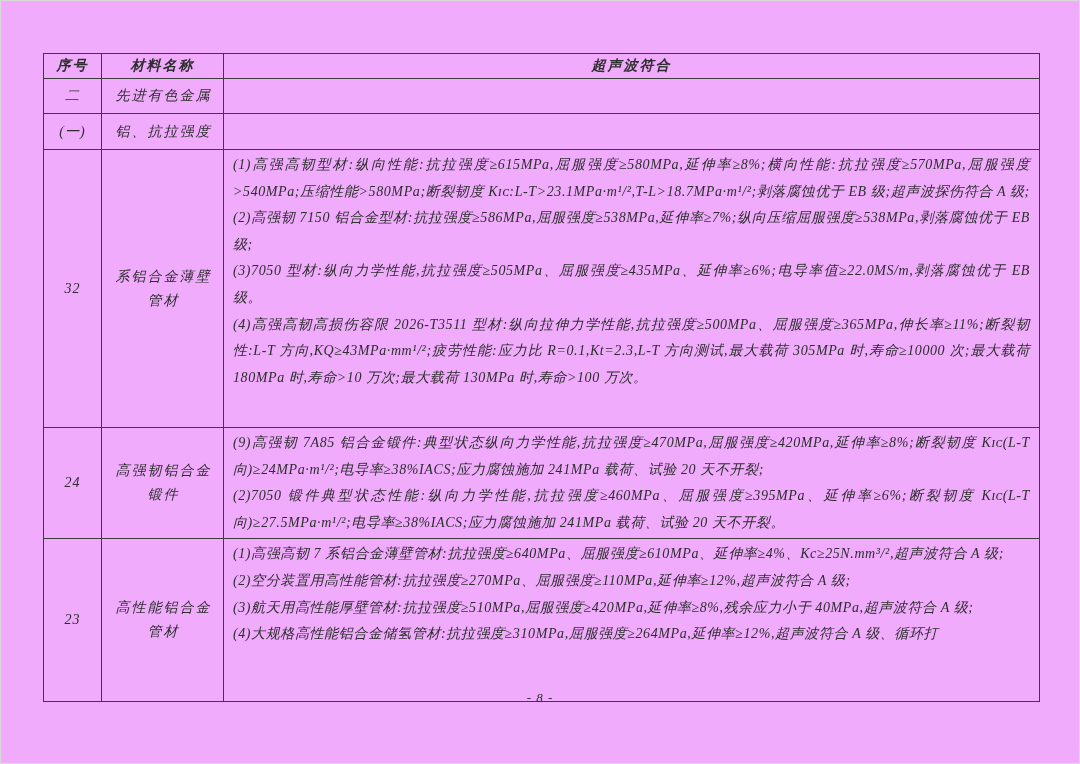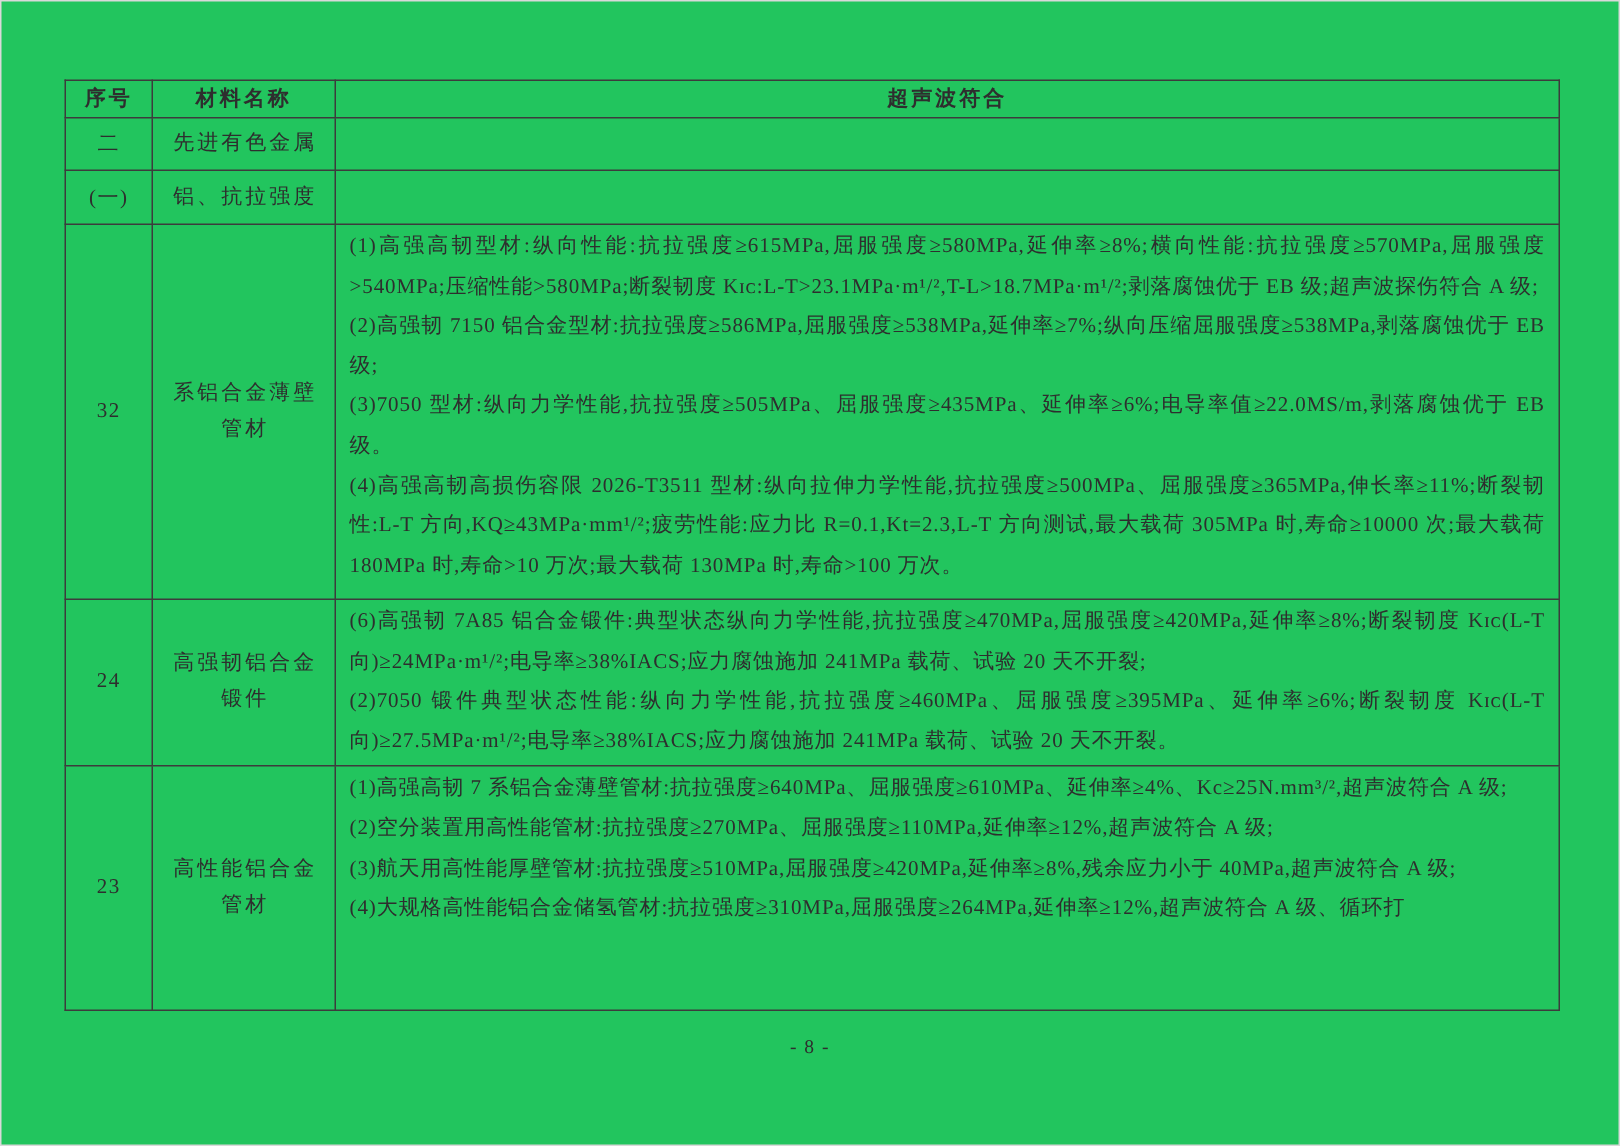--- a/index.html
+++ b/index.html
@@ -5,25 +5,26 @@
   html, body {
     margin: 0;
     padding: 0;
     background: #ffffff;
     font-family: "Liberation Serif", "DejaVu Serif", serif;
   }
   .page {
     position: relative;
     width: 1080px;
     height: 764px;
-    background: #22c55e;
+    background: #f0abfc;
     border: 1px solid #d9d9d9;
     box-sizing: border-box;
     overflow: hidden;
     color: #2e2e2e;
+    font-style: italic;
   }
   table.catalog {
     position: absolute;
     left: 42px;
     top: 52px;
     width: 996px;
     border-collapse: collapse;
     table-layout: fixed;
   }
   table.catalog th, table.catalog td {
@@ -64,21 +65,21 @@
   }
   td.perf-cell p.para {
     margin: 0;
     text-align: justify;
     text-justify: inter-ideograph;
     line-height: 26.6px;
     letter-spacing: 0.6px;
   }
   tr.r-section   td { height: 35px; }
   tr.r-section2  td { height: 36px; }
-  tr.r-32 td { height: 250px; }
+  tr.r-32 td { height: 278px; }
   tr.r-33 td { height: 105px; }
   tr.r-34 td { height: 163px; }
 
   .page-footer {
     position: absolute;
     left: 0;
     top: 689px;
     width: 100%;
     text-align: center;
     font-size: 13px;
@@ -122,21 +123,21 @@
           <p class="para">(1)高强高韧型材:纵向性能:抗拉强度≥615MPa,屈服强度≥580MPa,延伸率≥8%;横向性能:抗拉强度≥570MPa,屈服强度&gt;540MPa;压缩性能&gt;580MPa;断裂韧度 Kɪᴄ:L-T&gt;23.1MPa·m¹/²,T-L&gt;18.7MPa·m¹/²;剥落腐蚀优于 EB 级;超声波探伤符合 A 级;</p>
           <p class="para">(2)高强韧 7150 铝合金型材:抗拉强度≥586MPa,屈服强度≥538MPa,延伸率≥7%;纵向压缩屈服强度≥538MPa,剥落腐蚀优于 EB 级;</p>
           <p class="para">(3)7050 型材:纵向力学性能,抗拉强度≥505MPa、屈服强度≥435MPa、延伸率≥6%;电导率值≥22.0MS/m,剥落腐蚀优于 EB 级。</p>
           <p class="para">(4)高强高韧高损伤容限 2026-T3511 型材:纵向拉伸力学性能,抗拉强度≥500MPa、屈服强度≥365MPa,伸长率≥11%;断裂韧性:L-T 方向,KQ≥43MPa·mm¹/²;疲劳性能:应力比 R=0.1,Kt=2.3,L-T 方向测试,最大载荷 305MPa 时,寿命≥10000 次;最大载荷 180MPa 时,寿命&gt;10 万次;最大载荷 130MPa 时,寿命&gt;100 万次。</p>
         </td>
       </tr>
       <tr class="r-33">
         <td class="index-cell">24</td>
         <td class="name-cell">高强韧铝合金锻件</td>
         <td class="perf-cell">
-          <p class="para">(6)高强韧 7A85 铝合金锻件:典型状态纵向力学性能,抗拉强度≥470MPa,屈服强度≥420MPa,延伸率≥8%;断裂韧度 Kɪᴄ(L-T 向)≥24MPa·m¹/²;电导率≥38%IACS;应力腐蚀施加 241MPa 载荷、试验 20 天不开裂;</p>
+          <p class="para">(9)高强韧 7A85 铝合金锻件:典型状态纵向力学性能,抗拉强度≥470MPa,屈服强度≥420MPa,延伸率≥8%;断裂韧度 Kɪᴄ(L-T 向)≥24MPa·m¹/²;电导率≥38%IACS;应力腐蚀施加 241MPa 载荷、试验 20 天不开裂;</p>
           <p class="para">(2)7050 锻件典型状态性能:纵向力学性能,抗拉强度≥460MPa、屈服强度≥395MPa、延伸率≥6%;断裂韧度 Kɪᴄ(L-T 向)≥27.5MPa·m¹/²;电导率≥38%IACS;应力腐蚀施加 241MPa 载荷、试验 20 天不开裂。</p>
         </td>
       </tr>
       <tr class="r-34">
         <td class="index-cell">23</td>
         <td class="name-cell">高性能铝合金管材</td>
         <td class="perf-cell">
           <p class="para">(1)高强高韧 7 系铝合金薄壁管材:抗拉强度≥640MPa、屈服强度≥610MPa、延伸率≥4%、Kc≥25N.mm³/²,超声波符合 A 级;</p>
           <p class="para">(2)空分装置用高性能管材:抗拉强度≥270MPa、屈服强度≥110MPa,延伸率≥12%,超声波符合 A 级;</p>
           <p class="para">(3)航天用高性能厚壁管材:抗拉强度≥510MPa,屈服强度≥420MPa,延伸率≥8%,残余应力小于 40MPa,超声波符合 A 级;</p>

